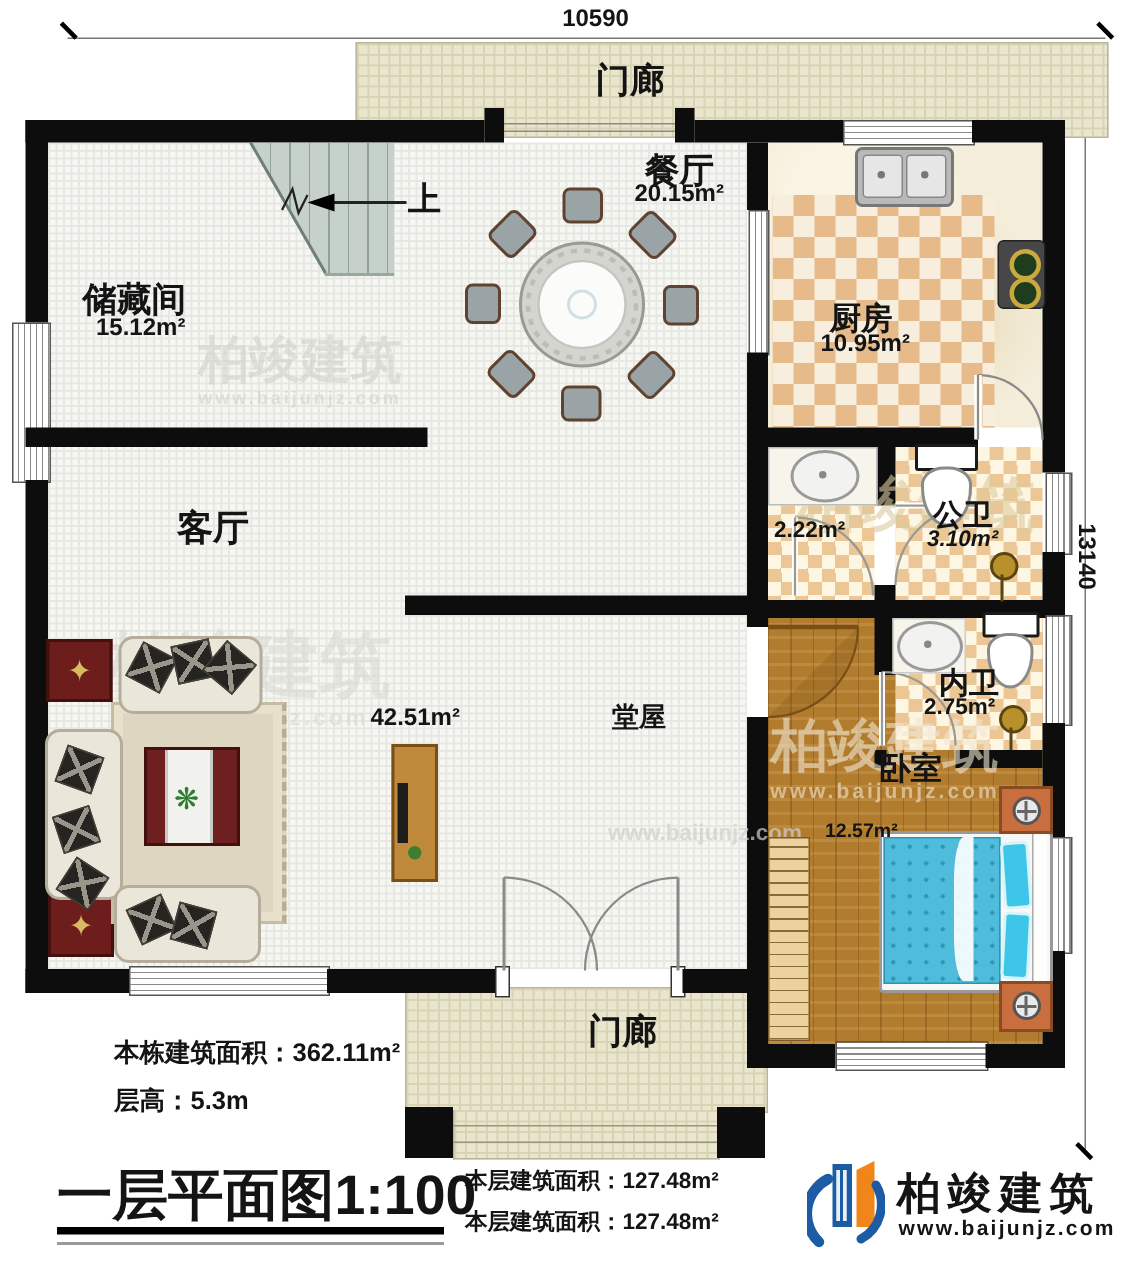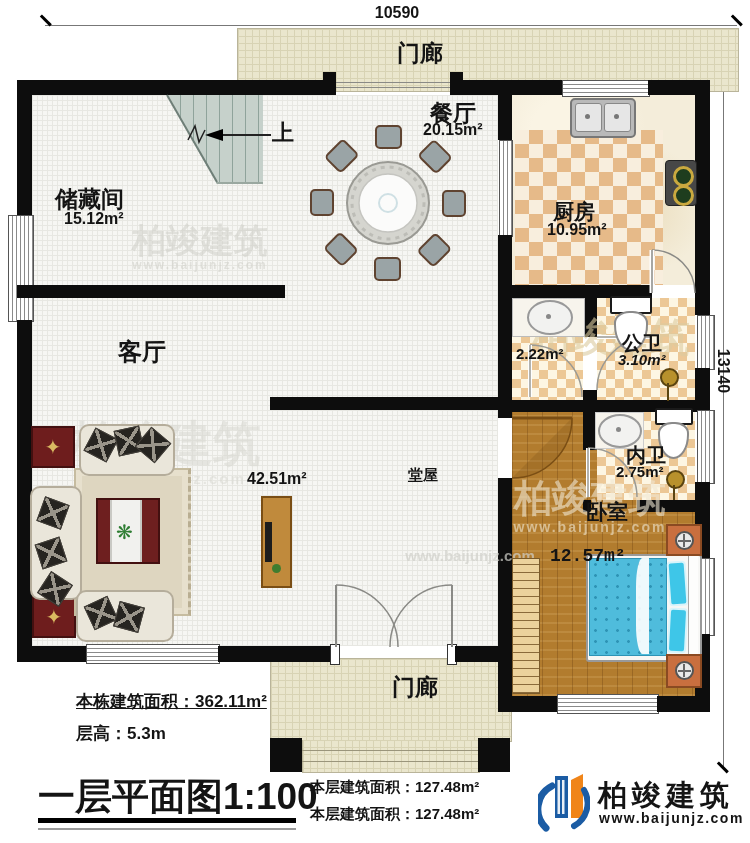--- a/index.html
+++ b/index.html
@@ -303,26 +303,26 @@
 
   <div class="area" style="left:516px;top:345px;font-size:15px;">2.22m²</div>
 
   <div class="lbl" style="left:622px;top:330px;font-size:20px;">公卫</div>
   <div class="area" style="left:618px;top:351px;font-size:15px;font-style:italic;">3.10m²</div>
 
   <div class="lbl" style="left:626px;top:442px;font-size:20px;">内卫</div>
   <div class="area" style="left:616px;top:463px;font-size:15px;">2.75m²</div>
 
   <div class="area" style="left:247px;top:470px;font-size:16px;">42.51m²</div>
-  <div class="lbl" style="left:408px;top:466px;font-size:15px;text-align:right;">堂屋</div>
+  <div class="lbl" style="left:408px;top:466px;font-size:18px;text-align:right;">堂屋</div>
 
   <div class="lbl" style="left:558px;top:498px;font-size:21px;margin-left:28px;">卧室</div>
-  <div class="area" style="left:550px;top:546px;font-size:18px;font-family:Liberation Mono, monospace;">12.57m²</div>
-
-  <div class="abs" style="left:76px;top:690px;font-size:17px;font-weight:bold;text-decoration:underline;">
+  <div class="area" style="left:550px;top:546px;font-size:13px;">12.57m²</div>
+
+  <div class="abs" style="left:76px;top:690px;font-size:17px;font-weight:bold;">
     <span>本栋建筑面积：</span><span>362.11m²</span>
   </div>
   <div class="abs" style="left:76px;top:722px;font-size:17px;font-weight:bold;">
     <span>层高：</span><span>5.3m</span>
   </div>
 
   <div class="abs" style="left:38px;top:772px;font-size:37px;font-weight:bold;white-space:nowrap;">
     <span>一层平面图</span><span>1:100</span>
   </div>
   <div class="abs" style="left:38px;top:818px;width:258px;height:5px;background:#000;"></div>

